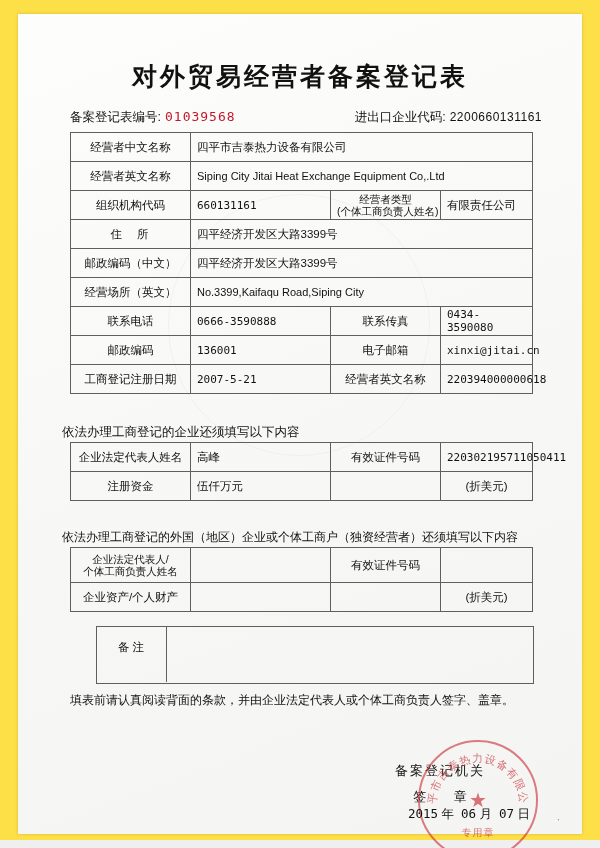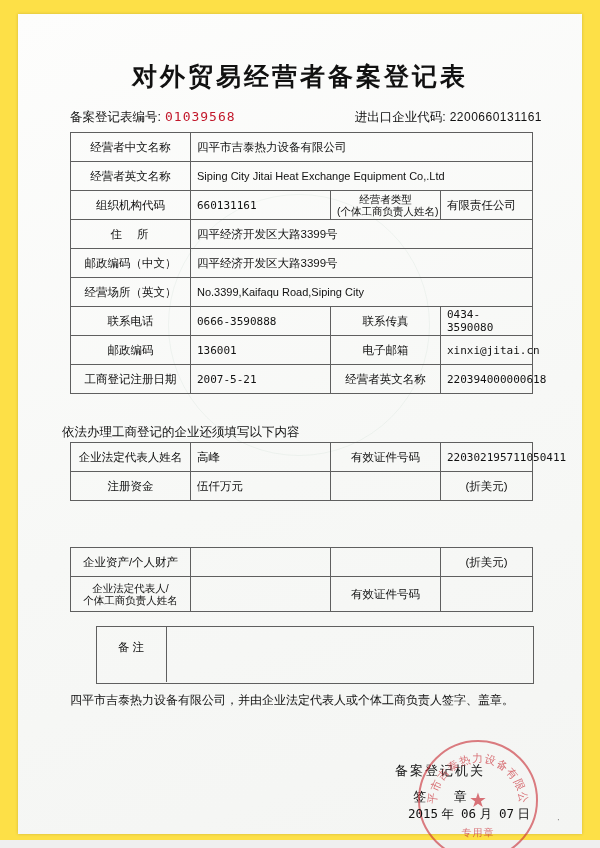--- a/index.html
+++ b/index.html
@@ -307,54 +307,55 @@
         </tr>
         <tr>
           <td class="lbl">注册资金</td>
           <td class="val">伍仟万元</td>
           <td class="val"></td>
           <td class="right-unit">(折美元)</td>
         </tr>
       </tbody>
     </table>
 
+    <div class="sec" style="top:515px;font-size:12px;">依法办理工商登记的外国（地区）企业或个体工商户（独资经营者）还须填写以下内容</div>
 
     <table class="main" style="top:533px;">
       <colgroup>
         <col style="width:120px">
         <col style="width:140px">
         <col style="width:110px">
         <col style="width:92px">
       </colgroup>
       <tbody>
         <tr>
-          <td class="lbl">企业资产/个人财产</td>
-          <td class="val"></td>
-          <td class="val"></td>
-          <td class="right-unit">(折美元)</td>
-        </tr>
-        <tr>
           <td class="lbl" style="height:34px;">
             <div class="two-line">
               <div>企业法定代表人/</div>
               <div>个体工商负责人姓名</div>
             </div>
           </td>
           <td class="val"></td>
           <td class="lbl">有效证件号码</td>
           <td class="val"></td>
         </tr>
+        <tr>
+          <td class="lbl">企业资产/个人财产</td>
+          <td class="val"></td>
+          <td class="val"></td>
+          <td class="right-unit">(折美元)</td>
+        </tr>
       </tbody>
     </table>
 
     <div class="remark-box"></div>
     <div class="remark-divider"></div>
     <div class="remark-label">备 注</div>
 
-    <div class="footnote">四平市吉泰热力设备有限公司，并由企业法定代表人或个体工商负责人签字、盖章。</div>
+    <div class="footnote">填表前请认真阅读背面的条款，并由企业法定代表人或个体工商负责人签字、盖章。</div>
 
     <div class="signblock">
       <div class="lbl2">备案登记机关</div>
       <div class="sig">签  章</div>
     </div>
 
     <div class="seal">
       <svg class="arc" viewBox="0 0 116 116">
         <defs>
           <path id="arcpath" d="M 16,62 A 42,42 0 0 1 100,62"></path>

